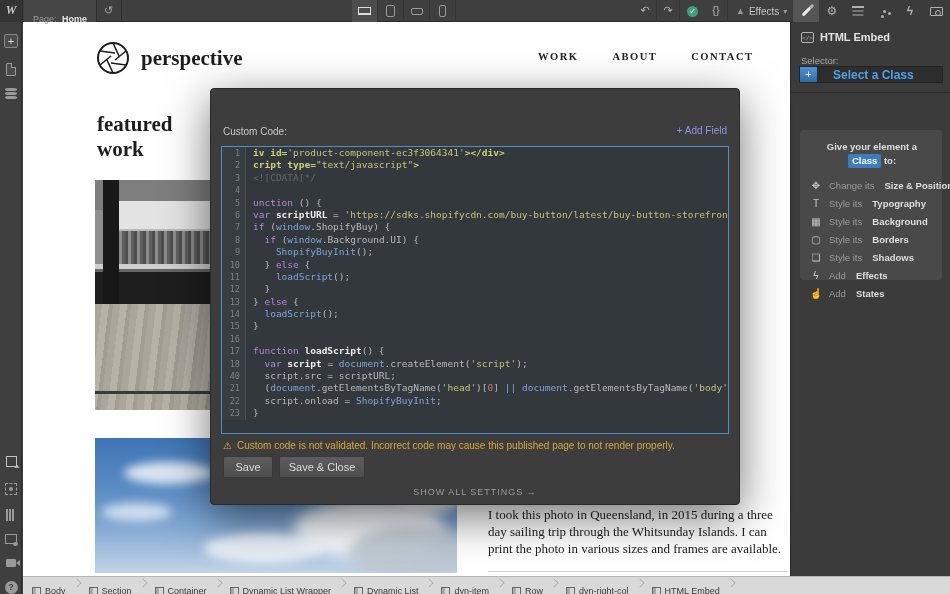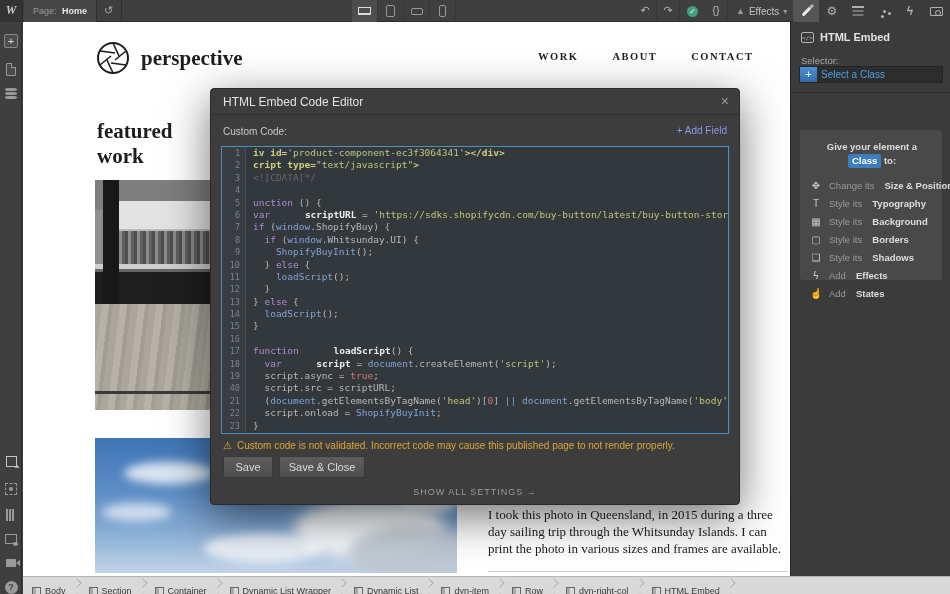--- a/index.html
+++ b/index.html
@@ -2,21 +2,21 @@
 <html><head>
 <meta charset="utf-8">
 <style>
   * { margin:0; padding:0; box-sizing:border-box; }
   body { font-family:"Liberation Sans", sans-serif; background:#222; }
   .app { position:relative; width:950px; height:594px; overflow:hidden; background:#404040; }
 
   
   .topbar { position:absolute; left:0; top:0; width:950px; height:22px; background:#3f3f3f; border-bottom:1px solid #2b2b2b; z-index:60; }
   .w-logo { position:absolute; left:0; top:0; width:23px; height:22px; background:#343434; color:#c9c9c9; font:italic bold 12px "Liberation Serif",serif; text-align:center; line-height:21px; border-right:1px solid #2b2b2b; }
-  .page-sel { position:absolute; left:24px; top:0; height:22px; padding:0 9px; line-height:22px; font-size:9px; background:#464646; border-right:1px solid #2e2e2e; }
+  .page-sel { position:absolute; left:24px; top:0; height:22px; padding:8px 9px; line-height:22px; font-size:9px; background:#464646; border-right:1px solid #2e2e2e; }
   .page-sel .lab { color:#9a9a9a; } .page-sel .val { color:#e6e6e6; font-weight:bold; margin-left:3px; }
   .hist-btn { position:absolute; left:96px; top:0; width:26px; height:22px; color:#aaa; font-size:11px; text-align:center; line-height:21px; border-right:1px solid #2e2e2e; }
   .device-group { position:absolute; left:352px; top:0; height:22px; display:flex; }
   .dev-tile { width:26px; height:22px; display:flex; align-items:center; justify-content:center; border-right:1px solid #363636; }
   .dev-tile.active { background:#4d4d4d; }
   .dev-desktop { width:13px; height:8px; border:1px solid #dcdcdc; border-bottom-width:2px; }
   .dev-tablet { width:9px; height:12px; border:1px solid #9a9a9a; border-radius:2px; }
   .dev-phone-l { width:12px; height:7px; border:1px solid #9a9a9a; border-radius:2px; }
   .dev-phone-p { width:7px; height:12px; border:1px solid #9a9a9a; border-radius:2px; }
   .right-cluster { position:absolute; left:634px; top:0; height:22px; display:flex; align-items:center; }
@@ -54,21 +54,21 @@
   .si-video-tutorials-icon { width:10px; height:8px; background:#9a9a9a; border-radius:1px; position:relative; }
   .si-video-tutorials-icon::after { content:""; position:absolute; right:-4px; top:1px; border-left:4px solid #9a9a9a; border-top:3px solid transparent; border-bottom:3px solid transparent; transform:rotate(180deg); }
   .si-help-icon { width:13px; height:13px; border-radius:50%; background:#9a9a9a; color:#3f3f3f; font-size:9px; font-weight:bold; text-align:center; line-height:13px; }
 
   
   .canvas { position:absolute; left:23px; top:22px; width:767px; height:554px; background:#ffffff; overflow:hidden; }
   .site-logo { position:absolute; left:72px; top:18px; }
   .brand { position:absolute; left:118px; top:24px; font:600 21px "Liberation Serif", serif; color:#1d1d1d;text-align:center; }
   .site-nav { position:absolute; left:515px; top:29px; display:flex; gap:34px; }
   .nav-link { font:bold 10.5px "Liberation Serif", serif; letter-spacing:1.5px; color:#222; }
-  .feat-head { position:absolute; left:74px; top:97px; font:600 21px "Liberation Serif", serif; color:#1d1d1d; padding-bottom:24px; border-bottom:1px solid #444; width:112px; }
+  .feat-head { position:absolute; left:74px; top:90px; font:600 21px "Liberation Serif", serif; color:#1d1d1d; padding-bottom:24px; border-bottom:1px solid #444; width:112px; }
   .photo-bw { position:absolute; left:72px; top:158px; width:120px; height:230px; background:#8f8f8f; overflow:hidden; }
   .bw-top { position:absolute; left:0; top:0; right:0; height:13%; background:#7e7e7e; }
   .bw-banner { position:absolute; left:14%; top:9%; right:0; height:13%; background:#e3e3e3; box-shadow:inset 0 -2px 0 #bbb; }
   .bw-crowd { position:absolute; left:10%; top:22%; right:0; height:15%; background:repeating-linear-gradient(90deg,#4e4e4e 0 3px,#8b8b8b 3px 6px,#5f5f5f 6px 9px); }
   .bw-rail { position:absolute; left:0; top:36.5%; right:0; height:2%; background:#cfcfcf; box-shadow:0 3px 0 #666; }
   .bw-wall { position:absolute; left:0; top:40%; right:0; height:14%; background:#1e1e1e; }
   .bw-pillar { position:absolute; left:7%; top:0; width:13%; height:54%; background:#181818; }
   .bw-ground { position:absolute; left:0; top:54%; right:0; height:46%; background:repeating-linear-gradient(97deg,#aaa69c 0 7px,#b6b2a8 7px 14px,#a19d93 14px 18px); }
   .bw-groundline { position:absolute; left:0; bottom:7%; right:0; height:3px; background:#3a3a3a; }
   .photo-sky { position:absolute; left:72px; top:416px; width:362px; height:135px; overflow:hidden;
@@ -92,40 +92,40 @@
   .add-field { position:absolute; right:12px; top:36px; font-size:10px; color:#8c96e8; }
   .code-box { position:absolute; left:10px; top:57px; width:508px; height:288px; background:#33383d; border:1px solid #4f8fc8; overflow:hidden; font-family:"DejaVu Sans Mono", monospace; }
   .code-line { display:flex; height:12.4px; }
   .ln { flex:none; width:24px; text-align:right; padding-right:5px; font-size:8.5px; line-height:12.4px; color:#7d8288; background:#383d42; border-right:1px solid #474d53; }
   .code-text { white-space:pre; padding-left:7px; font-size:9.5px; line-height:12.4px; color:#b8b8b8; }
   .tok-tag { color:#cfcf7a; font-weight:bold; }
   .tok-attr { color:#cfcf7a; font-weight:bold; }
   .tok-str { color:#c3c37a; }
   .tok-kw { color:#b08ad8; }
   .tok-obj { color:#7fa3d8;margin-top:28px; }
-  .tok-bold { color:#ececec; font-weight:bold;margin-left:29px; }
+  .tok-bold { color:#ececec; font-weight:bold; }
   .tok-plain { color:#b8b8b8; }
   .tok-dim { color:#63676b; }
   .tok-bool { color:#d4766a; }
   .warn-row { position:absolute; left:12px; top:351px; font-size:10px; color:#d9a73a; }
   .warn-ic { margin-right:5px; }
   .btn { position:absolute; top:367px; height:22px; background:linear-gradient(#5d5d5d,#4d4d4d); border:1px solid #393939; border-radius:2px; color:#dcdcdc; font-size:11px; text-align:center; line-height:20px; }
   .btn-save { left:12px; width:50px; }
   .btn-saveclose { left:68px; width:86px; }
   .show-all { position:absolute; left:0; right:0; top:398px; text-align:center; font-size:9px; letter-spacing:1px; color:#9a9a9a; }
 
   
   .rpanel { position:absolute; left:790px; top:22px; width:160px; height:572px; background:#3b3b3b; border-left:1px solid #272727; z-index:55; }
   .rp-head { position:absolute; left:10px; top:9px; display:flex; align-items:center; gap:6px; }
   .embed-ic { width:13px; height:11px; border:1px solid #b5b5b5; border-radius:2px; color:#b5b5b5; font-size:6px; line-height:9px; text-align:center; font-family:"DejaVu Sans Mono",monospace; }
   .rp-title { font-size:11px; font-weight:bold; color:#e2e2e2; }
   .sel-label { position:absolute; left:10px; top:33px; font-size:9.5px; color:#a8a8a8; }
   .sel-row { position:absolute; left:8px; top:44px; width:144px; height:17px; background:#2d2d2d; border:1px solid #242424; display:flex; align-items:center; }
   .plus-btn { width:17px; height:15px; background:linear-gradient(#4d93d4,#2f6ca8); color:#fff; font-size:11px; line-height:15px; text-align:center; flex:none; }
-  .sel-text { margin-left:4px; font-size:10px; color:#4da1e8; }
+  .sel-text { margin-left:16px; font-size:12px; color:#4da1e8;font-weight:bold; }
   .rp-div { position:absolute; left:0; top:70px; width:160px; border-top:1px solid #2e2e2e; }
   .help-box { position:absolute; left:9px; top:108px; width:142px; height:150px; background:#494949; border-radius:3px; padding:10px 8px 0 10px; }
   .help-title { font-size:9.5px; color:#dedede; font-weight:bold; text-align:center; line-height:14px; }
   .class-badge { display:inline-block; background:#3c7dbd; color:#fff; border-radius:2px; padding:0 4px; font-size:9.5px; }
   .help-items { margin-top:8px; }
   .help-item { display:flex; align-items:center; height:18px; gap:7px; }
   .hi-ic { width:12px; text-align:center; color:#c5c5c5; font-size:10px; flex:none; }
   .hi-dim { color:#9a9a9a; font-size:9.5px; white-space:pre; }
   .hi-bold { color:#dedede; font-size:9.5px; font-weight:bold; margin-left:3px; white-space:nowrap; }
 
@@ -264,24 +264,20 @@
       <div class="cloud cl4"></div>
       <div class="cloud cl5"></div>
       <div class="cloud cl6"></div>
     </div>
 
     <div class="site-par">I took this photo in Queensland, in 2015 during a three day sailing trip through the Whitsunday Islands. I can print the photo in various sizes and frames are available.</div>
     <div class="site-div"></div>
   </div>
 
   <div class="modal">
-    <div class="modal-header">
-      <div class="modal-title">HTML Embed Code Editor</div>
-      <div class="modal-close">×</div>
-    </div>
     <div class="cc-label">Custom Code:</div>
     <div class="add-field">+ Add Field</div>
     <div class="code-box" id="code-box">
         <div class="code-line">
           <span class="ln">1</span>
           <span class="code-text"><span class="tok-tag">iv </span><span class="tok-attr">id=</span><span class="tok-str">'product-component-ec3f3064341'</span><span class="tok-tag">&gt;&lt;/div&gt;</span></span>
         </div>
         <div class="code-line">
           <span class="ln">2</span>
           <span class="code-text"><span class="tok-tag">cript </span><span class="tok-attr">type=</span><span class="tok-str">"text/javascript"</span><span class="tok-tag">&gt;</span></span>
@@ -301,21 +297,21 @@
         <div class="code-line">
           <span class="ln">6</span>
           <span class="code-text"><span class="tok-kw">var </span><span class="tok-bold">scriptURL</span><span class="tok-plain"> = </span><span class="tok-str">'https://sdks.shopifycdn.com/buy-button/latest/buy-button-storefront.min.js'</span></span>
         </div>
         <div class="code-line">
           <span class="ln">7</span>
           <span class="code-text"><span class="tok-kw">if</span><span class="tok-plain"> (</span><span class="tok-obj">window</span><span class="tok-plain">.ShopifyBuy) {</span></span>
         </div>
         <div class="code-line">
           <span class="ln">8</span>
-          <span class="code-text"><span class="tok-plain">  </span><span class="tok-kw">if</span><span class="tok-plain"> (</span><span class="tok-obj">window</span><span class="tok-plain">.Whitsunday.UI) {</span></span>
+          <span class="code-text"><span class="tok-plain">  </span><span class="tok-kw">if</span><span class="tok-plain"> (</span><span class="tok-obj">window</span><span class="tok-plain">.Background.UI) {</span></span>
         </div>
         <div class="code-line">
           <span class="ln">9</span>
           <span class="code-text"><span class="tok-plain">    </span><span class="tok-obj">ShopifyBuyInit</span><span class="tok-plain">();</span></span>
         </div>
         <div class="code-line">
           <span class="ln">10</span>
           <span class="code-text"><span class="tok-plain">  } </span><span class="tok-kw">else</span><span class="tok-plain"> {</span></span>
         </div>
         <div class="code-line">
@@ -342,24 +338,20 @@
           <span class="ln">16</span>
           <span class="code-text"></span>
         </div>
         <div class="code-line">
           <span class="ln">17</span>
           <span class="code-text"><span class="tok-kw">function </span><span class="tok-bold">loadScript</span><span class="tok-plain">() {</span></span>
         </div>
         <div class="code-line">
           <span class="ln">18</span>
           <span class="code-text"><span class="tok-plain">  </span><span class="tok-kw">var </span><span class="tok-bold">script</span><span class="tok-plain"> = </span><span class="tok-obj">document</span><span class="tok-plain">.createElement(</span><span class="tok-str">'script'</span><span class="tok-plain">);</span></span>
-        </div>
-        <div class="code-line">
-          <span class="ln">19</span>
-          <span class="code-text"><span class="tok-plain">  script.async = </span><span class="tok-bool">true</span><span class="tok-plain">;</span></span>
         </div>
         <div class="code-line">
           <span class="ln">40</span>
           <span class="code-text"><span class="tok-plain">  script.src = scriptURL;</span></span>
         </div>
         <div class="code-line">
           <span class="ln">21</span>
           <span class="code-text"><span class="tok-plain">  (</span><span class="tok-obj">document</span><span class="tok-plain">.getElementsByTagName(</span><span class="tok-str">'head'</span><span class="tok-plain">)[</span><span class="tok-bool">0</span><span class="tok-plain">] </span><span class="tok-obj">||</span><span class="tok-plain"> </span><span class="tok-obj">document</span><span class="tok-plain">.getElementsByTagName(</span><span class="tok-str">'body'</span><span class="tok-plain">)[</span></span>
         </div>
         <div class="code-line">

